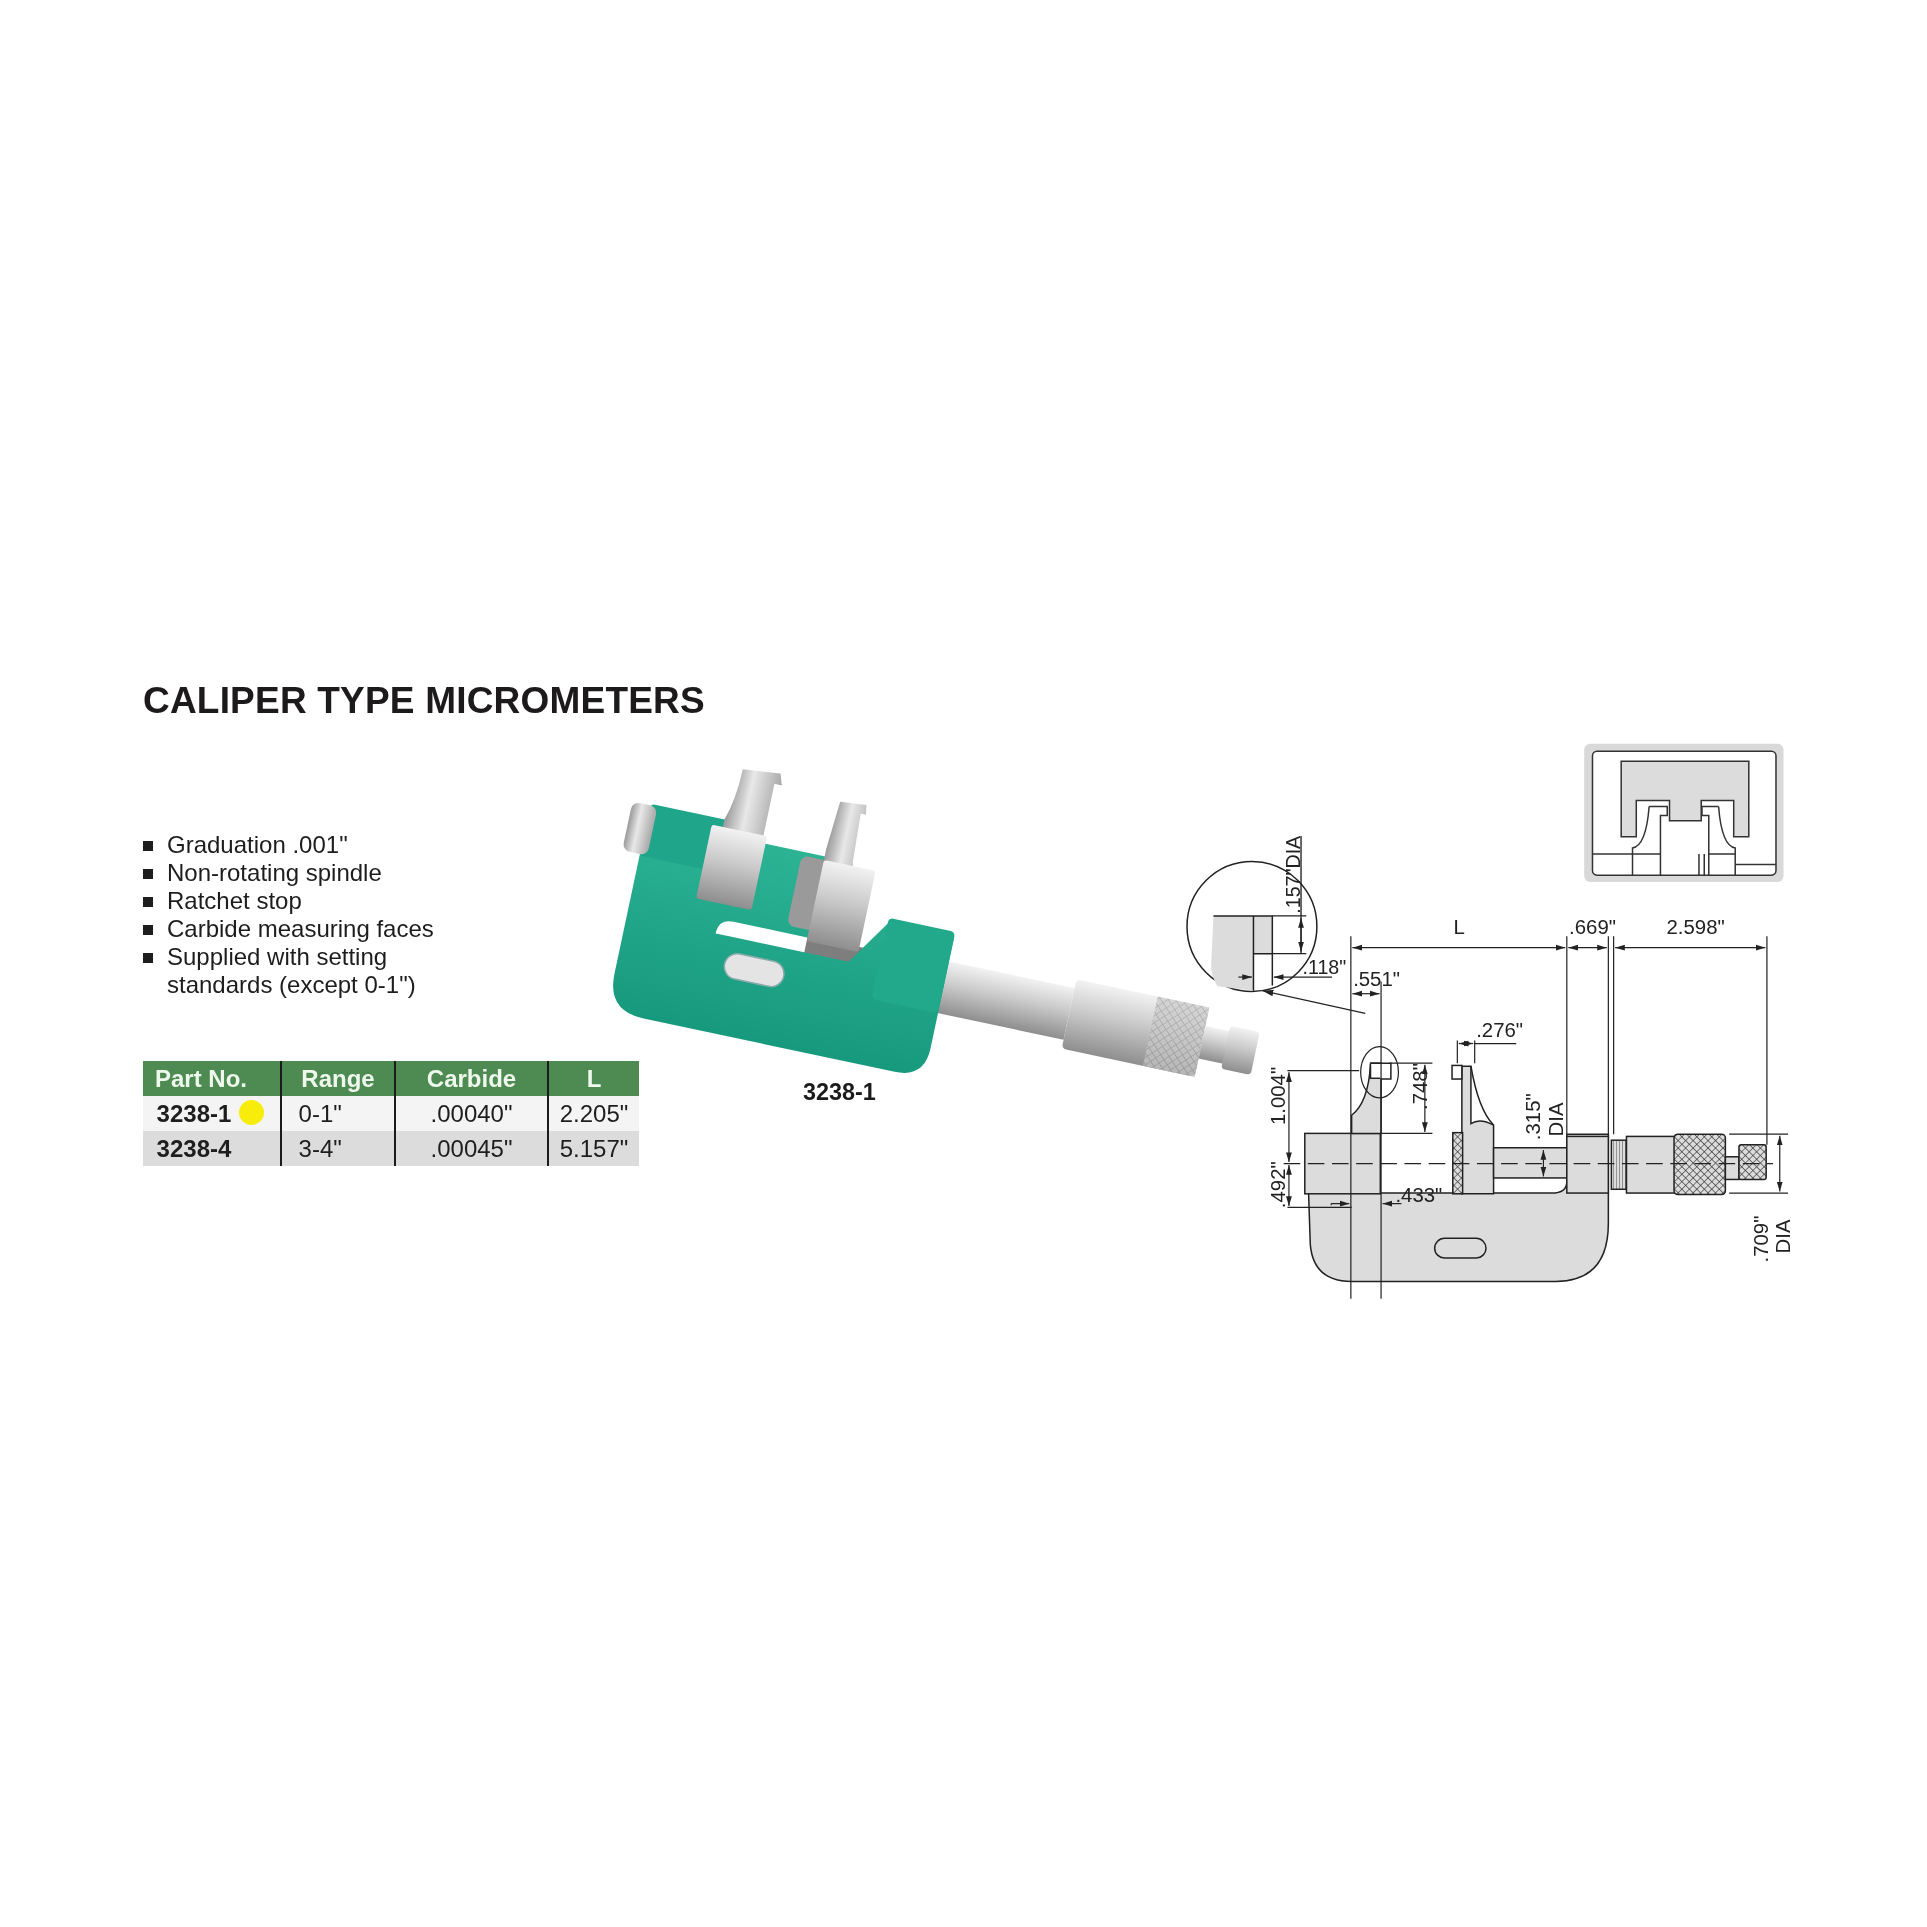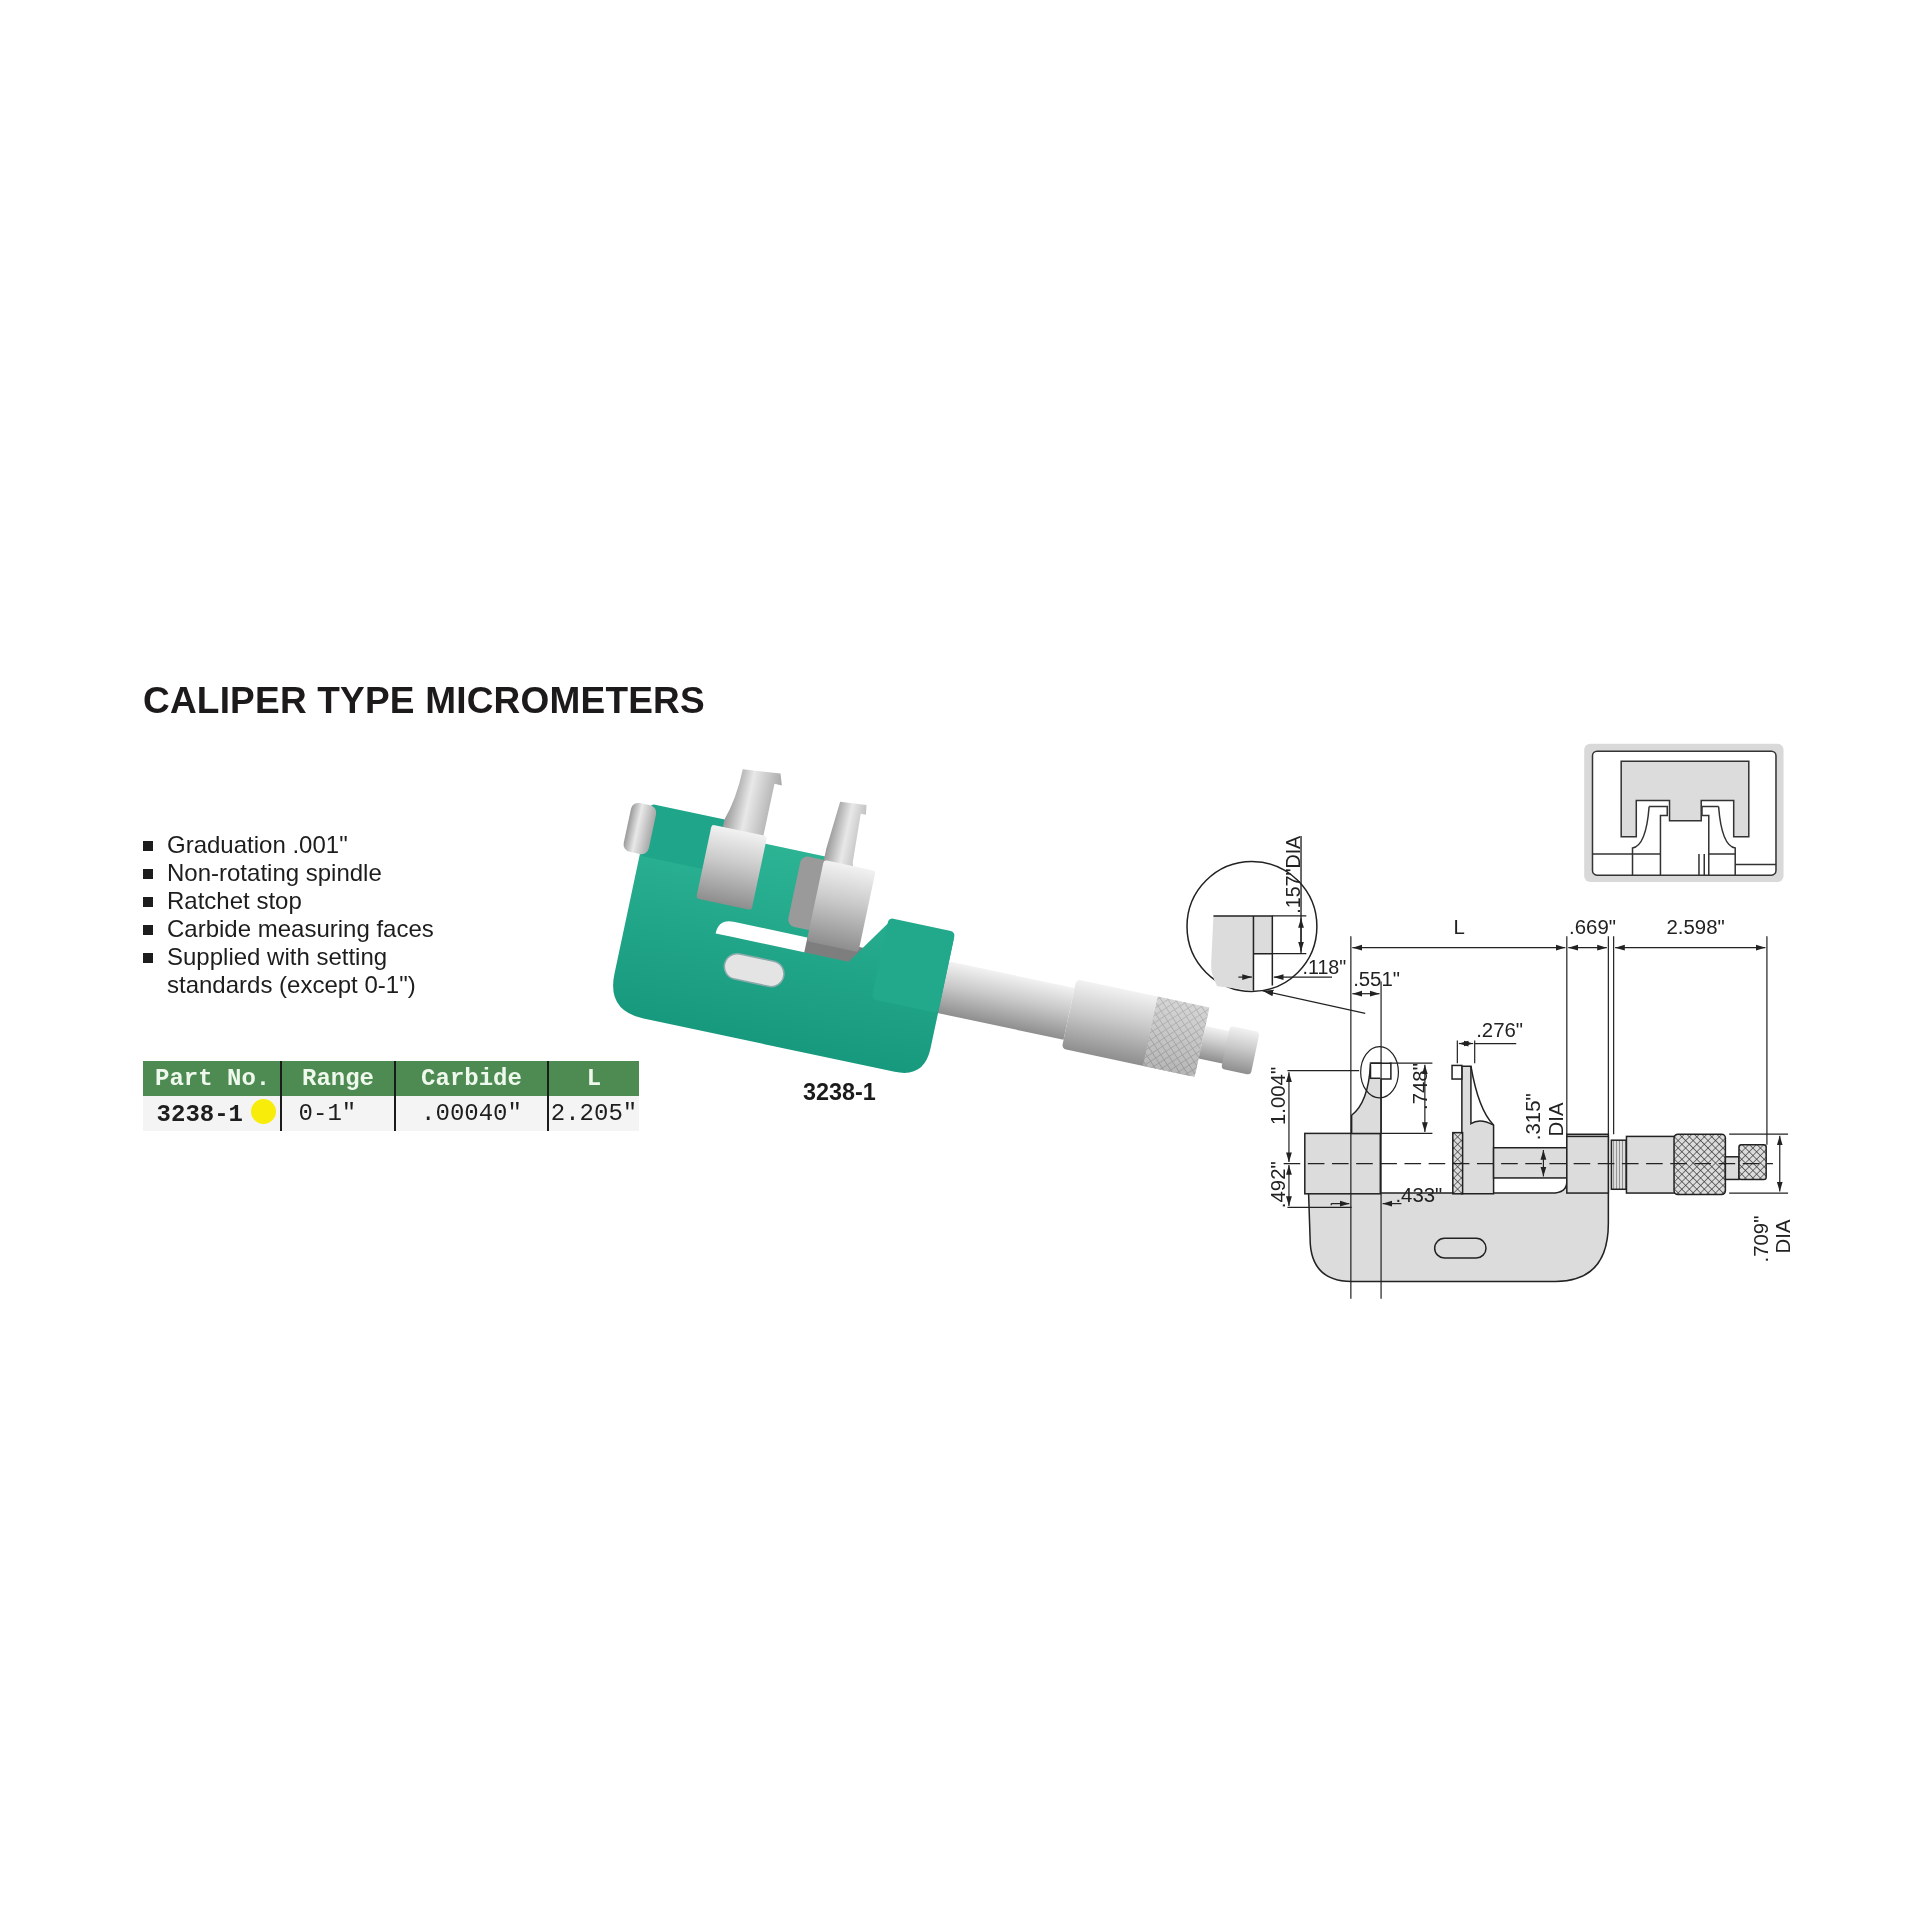--- a/index.html
+++ b/index.html
@@ -4,21 +4,21 @@
 <style>
   html, body { margin: 0; padding: 0; background: #ffffff; }
   body { width: 1927px; height: 1927px; position: relative; overflow: hidden;
          font-family: "Liberation Sans", sans-serif; color: #1a1a1a; }
   .abs { position: absolute; }
   #page-title { left: 143px; top: 680px; font-size: 37px; font-weight: bold; letter-spacing: 0.2px; white-space: nowrap; color: #1c1a1a; }
   #features { left: 143px; top: 831px; margin: 0; padding: 0; list-style: none; font-size: 24px; line-height: 28px; color: #1d1d1d; }
   #features li { position: relative; padding-left: 24px; white-space: nowrap; }
   #features li .bullet { position: absolute; left: 0; top: 9.8px; width: 9.8px; height: 9.8px; background: #1d1d1d; }
   
-  #spec-table { left: 143px; top: 1061px; width: 496px; border-collapse: collapse; font-size: 24px; font-family: Liberation Mono, monospace; }
+  #spec-table { left: 143px; top: 1061px; width: 496px; border-collapse: collapse; font-size: 24px; }
   #spec-table th { background: #4e8b52; color: #eef8ec; font-weight: bold; height: 35px; padding: 0; text-align: center; font-size: 24px; }
   #spec-table td { height: 35px; padding: 0; text-align: center; color: #1e1e1e; }
   #spec-table th + th, #spec-table td + td { border-left: 2.3px solid #1b1b1b; }
   #spec-table tr.odd td { background: #f4f4f4; }
   #spec-table tr.even td { background: #dcdcdc; }
   #spec-table td.part { text-align: left; padding-left: 13.6px; font-weight: bold; }
   #spec-table th.part { text-align: left; padding-left: 12px; }
   .dot { display: inline-block; width: 25px; height: 25px; border-radius: 50%; background: #f7ec0a; vertical-align: -3px; margin-left: 7.6px; }
   #photo-caption { left: 803px; top: 1079px; font-size: 23.4px; font-weight: bold; color: #1b1b1b; }
   svg text { font-family: "Liberation Sans", sans-serif; }
@@ -45,20 +45,26 @@
       <th style="width:151px">Carbide</th>
       <th>L</th>
     </tr>
   </thead>
   <tbody>
     <tr class="odd">
       <td class="part"><span>3238-1</span><span class="dot"></span></td>
       <td style="text-align:left;padding-left:16.6px">0-1"</td>
       <td>.00040"</td>
       <td>2.205"</td>
+    </tr>
+    <tr class="even">
+      <td class="part">3238-4</td>
+      <td style="text-align:left;padding-left:16.6px">3-4"</td>
+      <td>.00045"</td>
+      <td>5.157"</td>
     </tr>
   </tbody>
 </table>
 
 <svg class="abs" style="left:0;top:0" width="1927" height="1927" viewBox="0 0 2552 2552">
   <defs>
     <linearGradient id="steel" x1="0" y1="0" x2="0" y2="1">
       <stop offset="0" stop-color="#f2f2f2"></stop>
       <stop offset="0.45" stop-color="#c9c9c9"></stop>
       <stop offset="1" stop-color="#8e8e8e"></stop>

